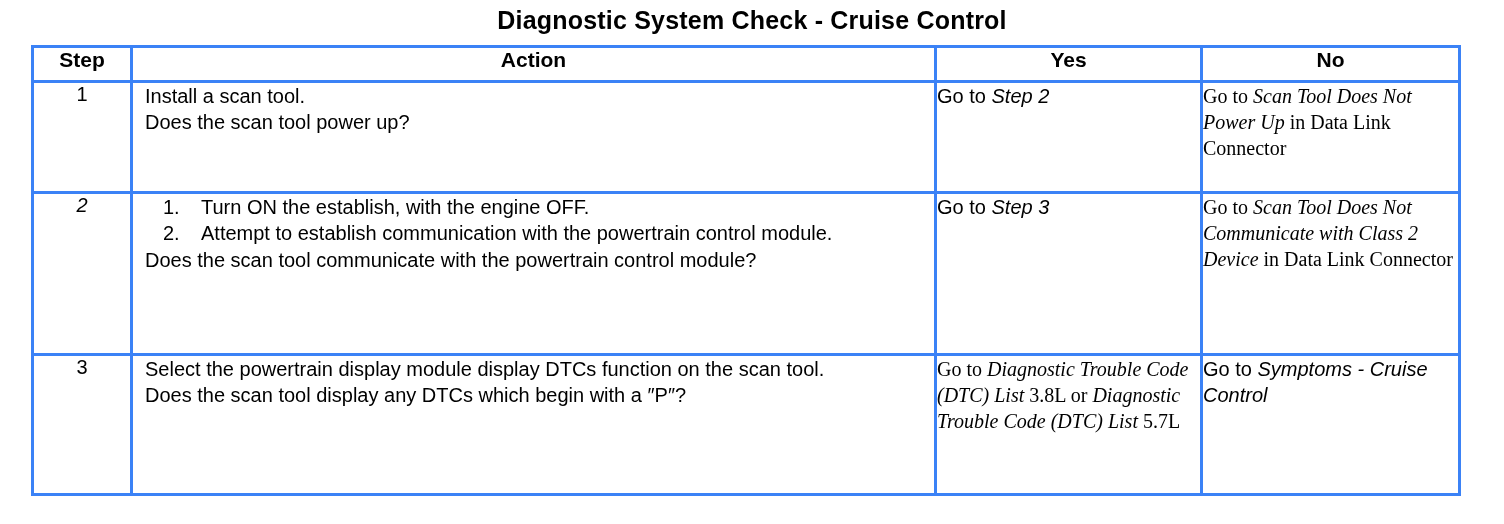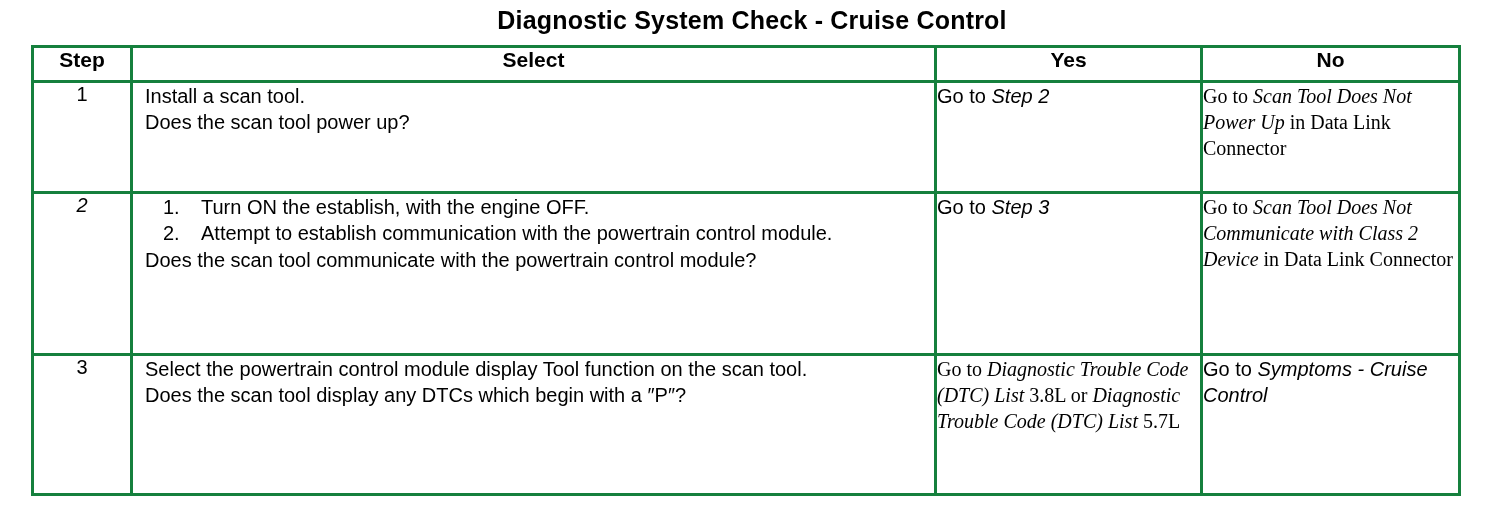--- a/index.html
+++ b/index.html
@@ -33,21 +33,21 @@
   }
   table.dtc {
     position: absolute;
     left: 31px;
     top: 45px;
     width: 1427px;
     border-collapse: collapse;
     table-layout: fixed;
   }
   table.dtc td, table.dtc th {
-    border: 3px solid #15803d;
+    border: 3px solid #3b82f6;
     padding: 0;
     vertical-align: top;
     background: #ffffff;
   }
   .col-step  { width: 99px; }
   .col-action{ width: 804px; }
   .col-yes   { width: 266px; }
   .col-no    { width: 258px; }
 
   thead th {
@@ -117,21 +117,21 @@
   <table class="dtc">
     <colgroup>
       <col class="col-step">
         <col class="col-action">
         <col class="col-yes">
         <col class="col-no">
     </colgroup>
     <thead>
       <tr>
         <th>Step</th>
-        <th>Select</th>
+        <th>Action</th>
         <th>Yes</th>
         <th>No</th>
       </tr>
     </thead>
     <tbody>
 
       <tr class="row1">
         <td class="step-cell"><span>1</span></td>
         <td class="action-cell">
             <div class="act-line wrapline">Install a scan tool.</div>
@@ -150,21 +150,21 @@
             </ol>
             <div class="act-line wrapline">Does the scan tool communicate with the powertrain control module?</div>
           </td>
         <td class="ans-cell ans-bottom"><span>Go to </span><span class="ital">Step 3</span></td>
         <td class="ans-cell ans-top"><span>Go to </span><span class="ital">Scan Tool Does Not Communicate with Class 2 Device</span><span> in Data Link Connector</span></td>
       </tr>
 
       <tr class="row3">
         <td class="step-cell"><span>3</span></td>
         <td class="action-cell">
-            <div class="act-line wrapline">Select the powertrain control module display Tool function on the scan tool.</div>
+            <div class="act-line wrapline">Select the powertrain display module display DTCs function on the scan tool.</div>
             <div class="act-line wrapline">Does the scan tool display any DTCs which begin with a ″P″?</div>
           </td>
         <td class="ans-cell ans-top"><span>Go to </span><span class="ital">Diagnostic Trouble Code (DTC) List</span><span> 3.8L or </span><span class="ital">Diagnostic Trouble Code (DTC) List</span><span> 5.7L</span></td>
         <td class="ans-cell ans-bottom"><span>Go to </span><span class="ital">Symptoms - Cruise Control</span></td>
       </tr>
 
     </tbody>
   </table>
 
 </div>

